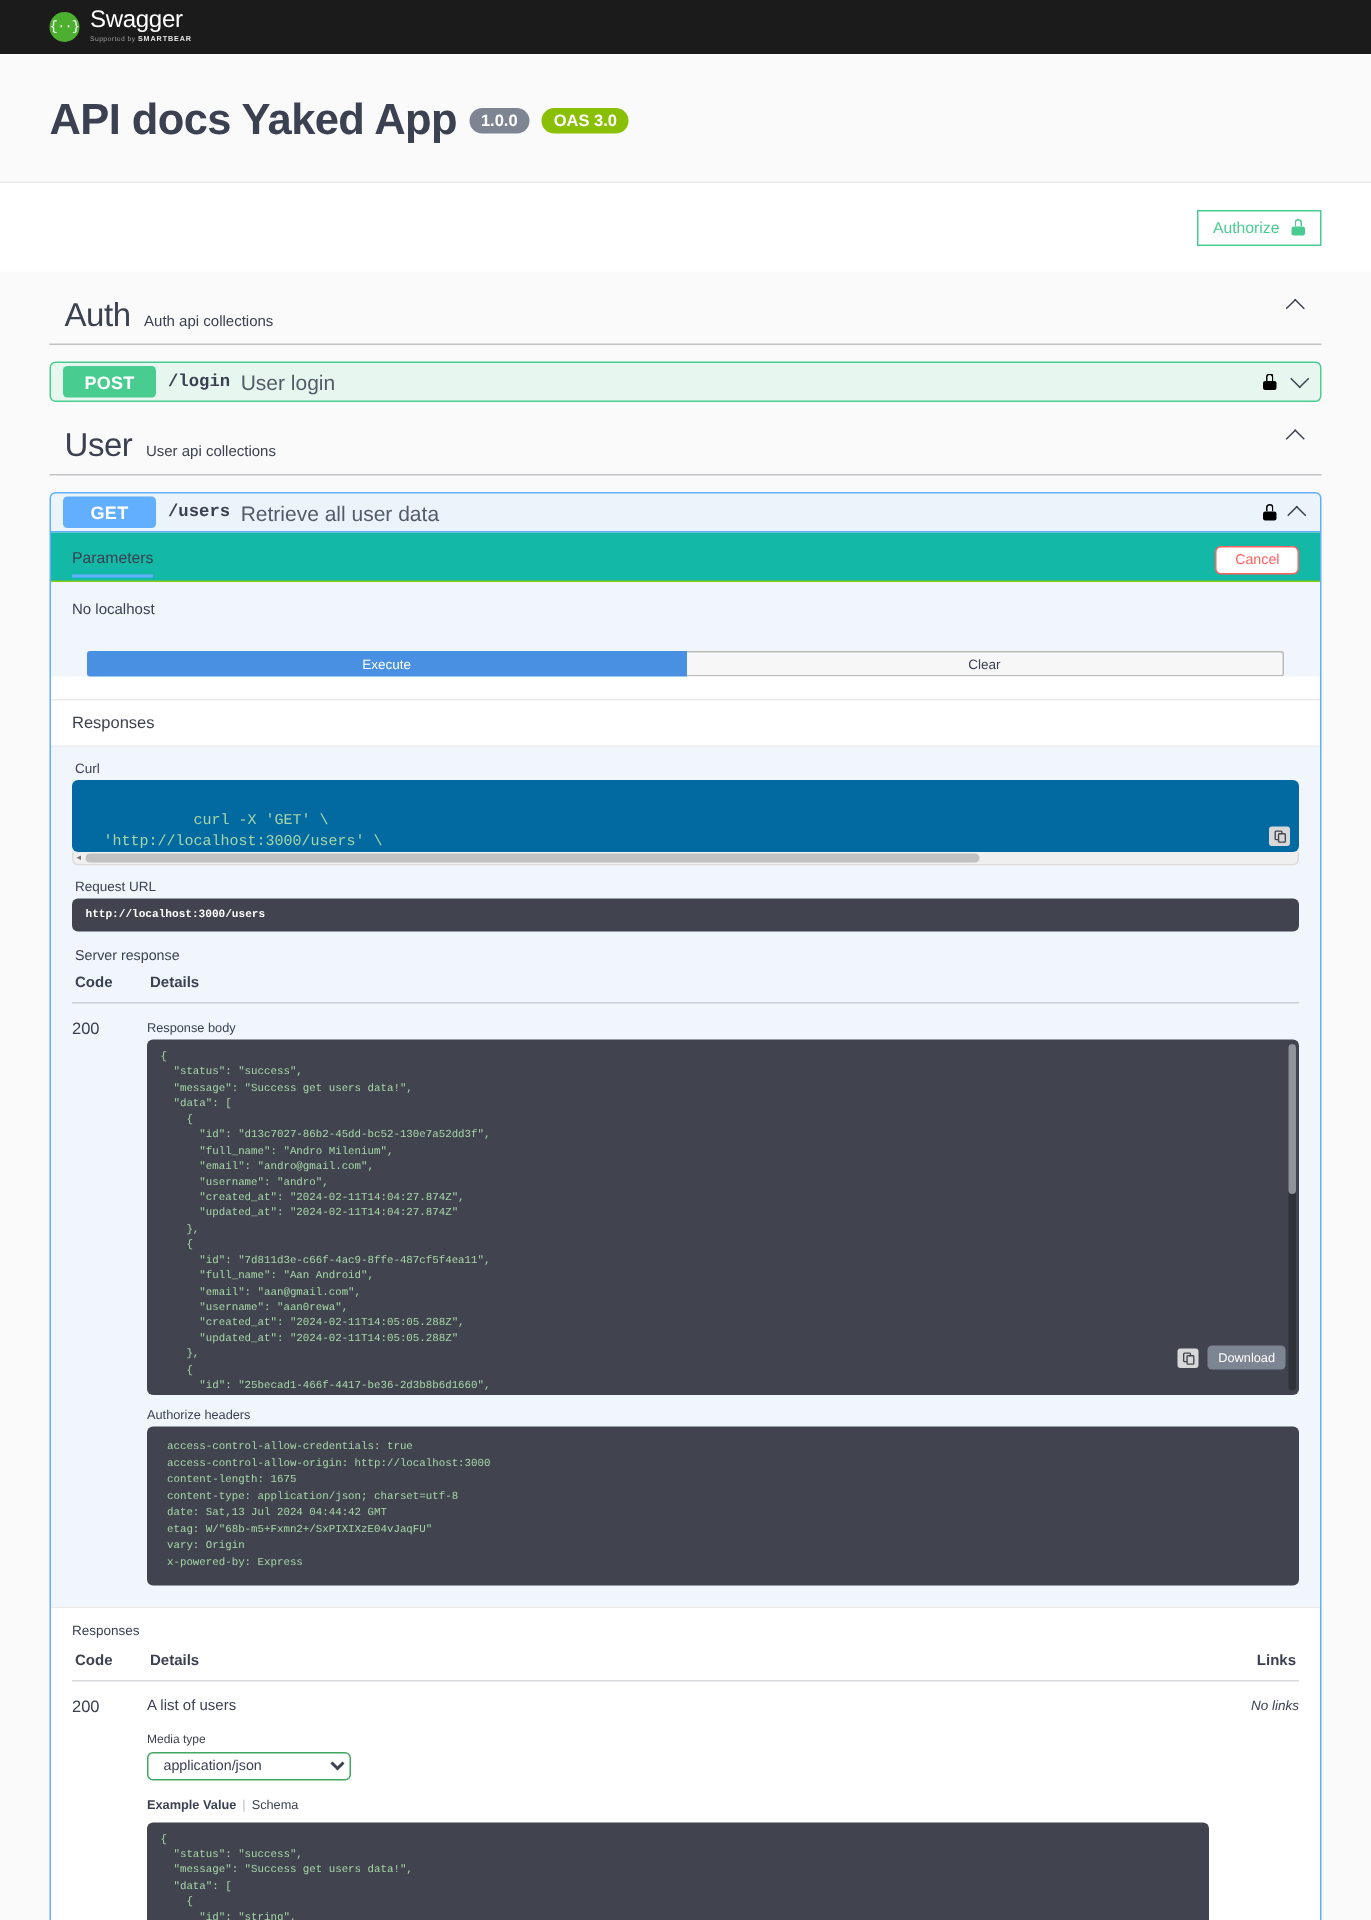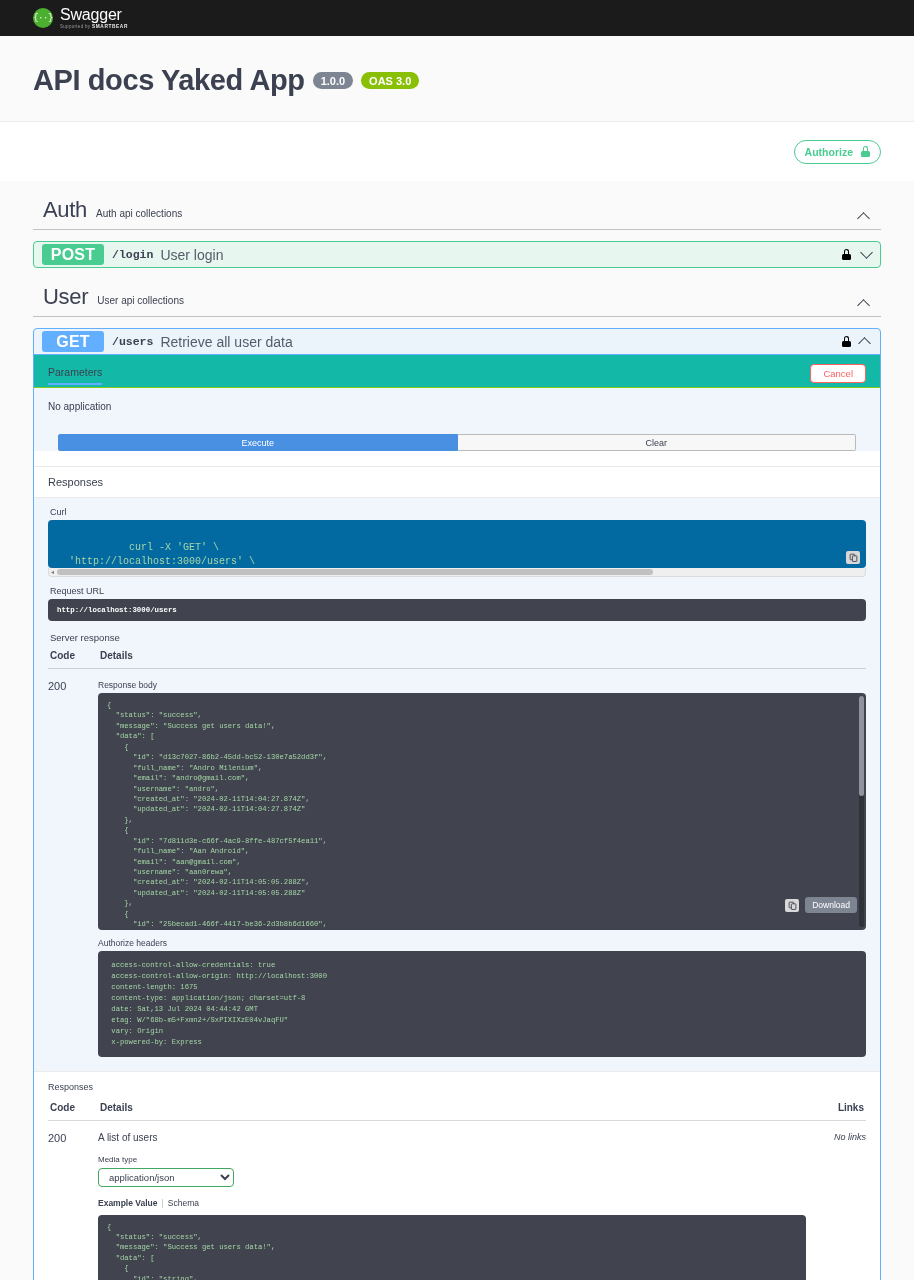--- a/index.html
+++ b/index.html
@@ -31,51 +31,51 @@
            height:17px; padding:0 8px; border-radius:9px; font-size:11px;
            font-weight:700; color:#fff; }
   .badge-version { background:#7d8492; }
   .badge-oas { background:#89bf04; }
 
   
   .authbar { background:#fff; border-top:1px solid #ebebeb; height:60px;
              display:flex; align-items:center; justify-content:flex-end; padding-right:33px; }
   .authorize-btn { display:inline-flex; align-items:center; gap:8px;
                    border:1px solid #49cc90; background:#fff; color:#49cc90;
-                   border-radius:12px; height:24px; padding:0 10px; font-size:10.5px;
-                   font-weight:700; cursor:pointer; }
+                   border-radius:0; height:24px; padding:0 10px; font-size:10.5px;
+                   font-weight:400; cursor:pointer; }
   .lock { display:inline-block; width:9px; height:11px; position:relative; }
   .lock i { position:absolute; display:block; }
   .lock .body { bottom:0; left:0; width:9px; height:6px; border-radius:1.5px; background:#49cc90; }
   .lock .shackle { top:0; left:2px; width:5px; height:5px; border:1.5px solid #49cc90;
                    border-bottom:none; border-radius:3px 3px 0 0; }
   .lock.dark .body { background:#000; }
   .lock.dark .shackle { border-color:#000; }
 
   
   .wrap { padding:0 33px; background:#fafafa; }
   .section { margin-top:16px; }
-  .section-head { display:flex; align-items:flex-end; justify-content:space-between;
+  .section-head { display:flex; align-items:flex-start; justify-content:space-between;
                   border-bottom:1px solid rgba(59,65,81,.3); padding:0 10px 6px 10px;
                   margin-bottom:0; }
   .section-head-left { display:flex; align-items:baseline; gap:9px; }
   .section-title { font-size:22px; font-weight:400; color:#3b4151; letter-spacing:-0.3px; }
   .section-desc { font-size:10px; color:#3b4151; }
   .chev { width:13px; height:13px; position:relative; cursor:pointer; }
   .chev::before { content:""; position:absolute; left:1px; top:4px; width:8px; height:8px;
                   border-left:1.6px solid #3b4151; border-top:1.6px solid #3b4151;
                   transform:rotate(45deg); }
 
   
   .op { margin-top:11px; border-radius:4px; border:1px solid transparent; }
   .op-post { background:#e8f6f0; border-color:#49cc90; }
   .op-get  { background:#ebf3fb; border-color:#61affe; }
   .op-head { display:flex; align-items:center; height:25px; padding:0 8px 0 0; }
   .method { width:62px; height:21px; margin:0 8px; border-radius:3px; color:#fff;
-            font-size:16px; font-weight:700; display:flex; align-items:center; justify-content:center;
+            font-size:12px; font-weight:700; display:flex; align-items:center; justify-content:center;
             font-family:"Liberation Sans", sans-serif; letter-spacing:0.2px; }
   .m-post { background:#49cc90; }
   .m-get  { background:#61affe; }
   .op-path { font-family:"Liberation Mono", monospace; font-size:11.5px; font-weight:700; color:#3b4151; }
   .op-summary { font-size:14px; color:#3b4151; margin-left:7px; opacity:.85; }
   .op-right { margin-left:auto; display:flex; align-items:center; gap:8px; }
 
   
   .op-body { background:#fff; border-top:1px solid #61affe; }
   .tabs-row { display:flex; align-items:center; justify-content:space-between;
@@ -242,21 +242,21 @@
       </div>
 
       <div class="op-body">
 
         <div class="tabs-row">
           <span class="tab">Parameters</span>
           <button class="cancel-btn">Cancel</button>
         </div>
 
         <div class="params-area">
-          <div class="no-params">No application</div>
+          <div class="no-params">No localhost</div>
           <div class="btn-row">
             <button class="execute-btn">Execute</button>
             <button class="clear-btn">Clear</button>
           </div>
         </div>
 
         <div class="resp-bar">Responses</div>
 
         <div class="resp-inner">
 

